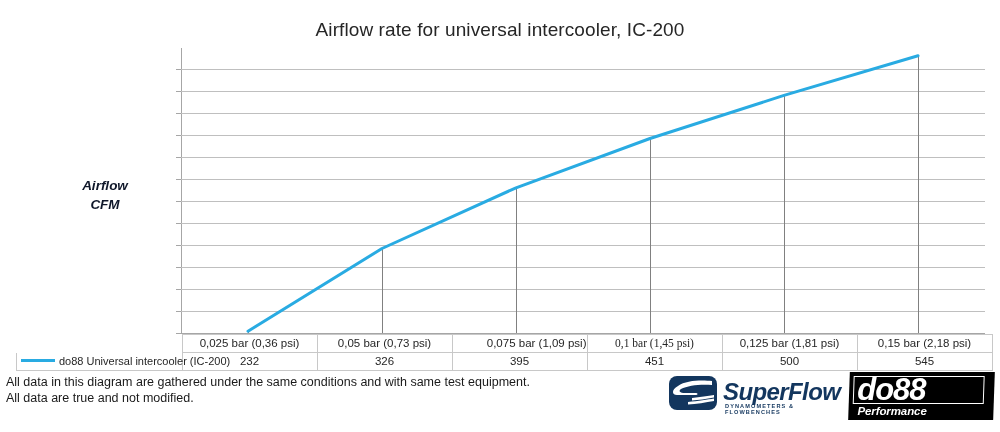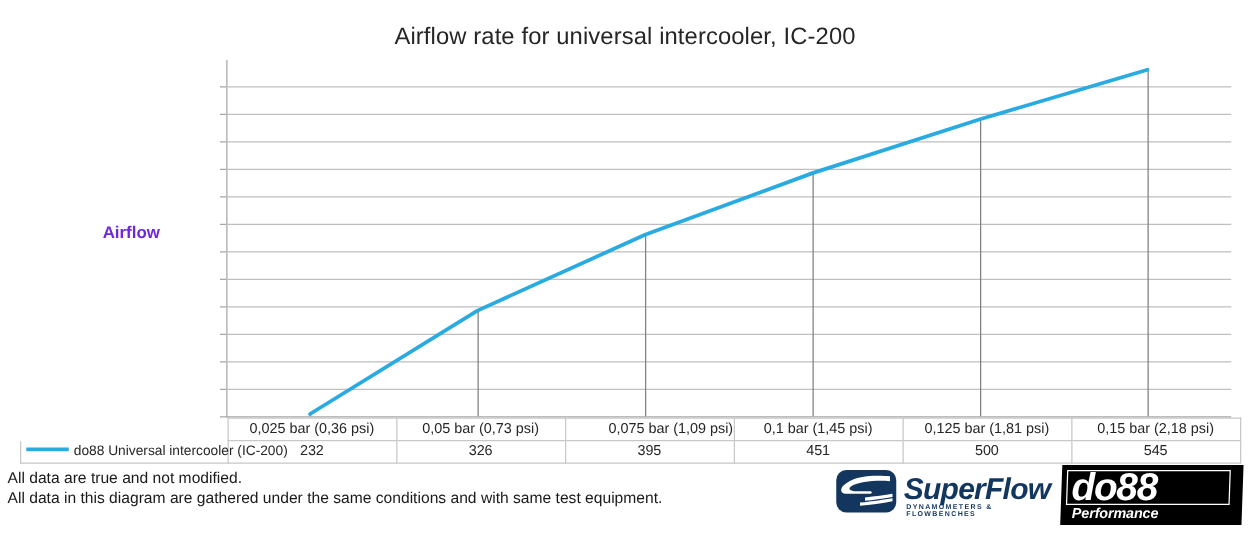--- a/index.html
+++ b/index.html
@@ -32,21 +32,22 @@
   
   #y-axis-title {
     position: absolute;
     left: 52px;
     top: 176px;
     width: 106px;
     text-align: center;
     font-size: 13.5px;
     font-weight: bold;
     line-height: 19px;
-    color: #6d28d9;
+    color: #0f172a;
+    font-style: italic;
   }
 
   
   #plot-area {
     position: absolute;
     left: 181px;
     top: 48px;
     width: 804px;
     height: 286px;
   }
@@ -209,20 +210,21 @@
     border: 1.6px solid #ffffff;
   }
 </style>
 </head>
 <body>
 
 <div id="chart-title">Airflow rate for universal intercooler, IC-200</div>
 
 <div id="y-axis-title">
   <div>Airflow</div>
+  <div>CFM</div>
 </div>
 
 <div id="plot-area">
   <div id="y-axis-line"></div>
   <div id="gridlines-layer">
       <div class="gridline baseline" style="top: 285px;"></div>
       <div class="tickmark" style="top: 285px;"></div>
       <div class="gridline" style="top: 263px;"></div>
       <div class="tickmark" style="top: 263px;"></div>
       <div class="gridline" style="top: 241px;"></div>
@@ -262,41 +264,41 @@
   </svg>
 </div>
 
 <table id="data-table">
   <tbody>
     <tr>
       <td class="blank-cell" style="width: 165px;"></td>
     <td style="width: 134px;">0,025 bar (0,36 psi)</td>
         <td style="width: 134px; margin-top: 40px;">0,05 bar (0,73 psi)</td>
         <td style="width: 134px; text-align: right;">0,075 bar (1,09 psi)</td>
-        <td style="width: 134px;">0,1 bar (1,45 psi)</td>
+        <td style="width: 134px; font-family: Liberation Serif, serif;">0,1 bar (1,45 psi)</td>
         <td style="width: 134px;">0,125 bar (1,81 psi)</td>
         <td style="width: 134px;">0,15 bar (2,18 psi)</td>
       </tr>
     <tr>
       <td class="legend-cell">
         <span class="legend-swatch"></span><span>do88 Universal intercooler (IC-200)</span>
       </td>
     <td>232</td>
         <td>326</td>
         <td>395</td>
         <td>451</td>
         <td>500</td>
         <td>545</td>
       </tr>
   </tbody>
 </table>
 
 <div id="footer-note">
+  <div>All data in this diagram are gathered under the same conditions and with same test equipment.</div>
   <div>All data are true and not modified.</div>
-  <div>All data in this diagram are gathered under the same conditions and with same test equipment.</div>
 </div>
 
 <div id="superflow-logo">
   <svg width="52" height="40" viewBox="0 0 52 40">
     <rect x="1" y="2" width="48" height="34" rx="8" fill="#13365e"></rect>
     <path d="M10 12 C18 6, 34 6, 44 7 L44 11 C34 10, 20 11, 13 15 C10 17, 12 19, 17 19 L28 19 C30 19, 30 21, 28 21 L9 21 C4 21, 3 16, 10 12 Z" fill="#ffffff"></path>
     <path d="M24 24 C32 23, 40 22, 46 21 L46 23.5 C38 25, 30 26, 24 26.5 Z" fill="#ffffff"></path>
     <path d="M20 28 C30 27, 40 25.5, 46 24.5 L46 27 C38 28.5, 28 30, 20 30.5 Z" fill="#ffffff"></path>
   </svg>
   <div id="superflow-wordmark">SuperFlow</div>

